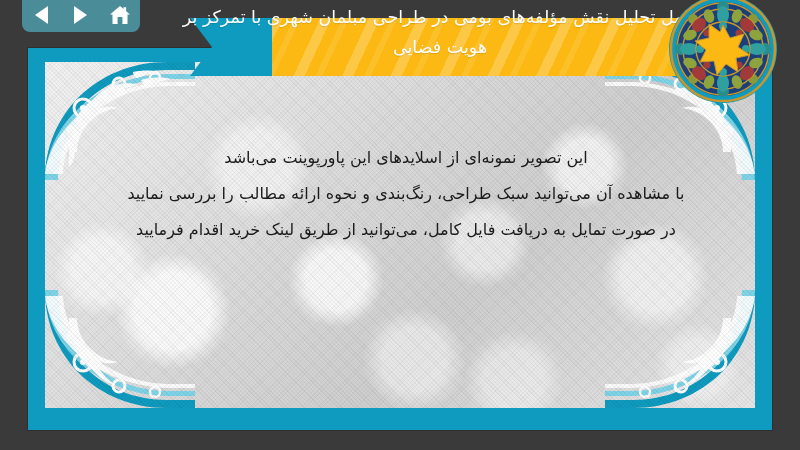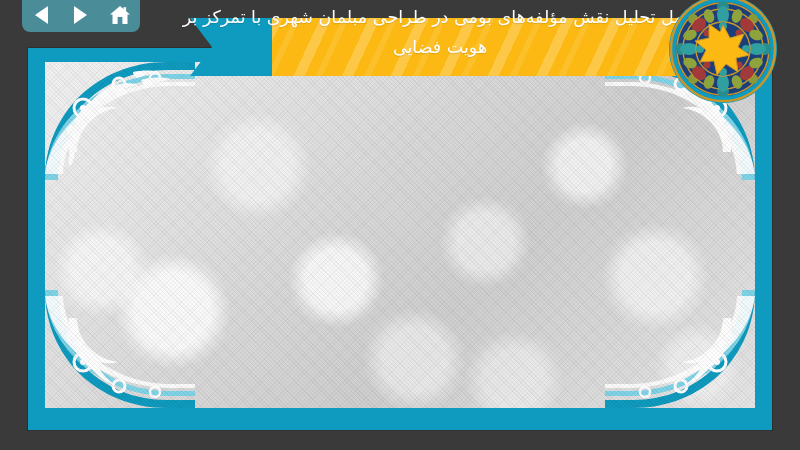--- a/index.html
+++ b/index.html
@@ -174,20 +174,25 @@
           <circle cx="38" cy="46" r="9" fill="none" stroke="#ffffff" stroke-width="3"></circle>
           <circle cx="38" cy="46" r="3"></circle>
           <circle cx="74" cy="22" r="6" fill="none" stroke="#ffffff" stroke-width="3"></circle>
           <circle cx="110" cy="16" r="5" fill="none" stroke="#ffffff" stroke-width="2.5"></circle>
           <circle cx="28" cy="70" r="5" fill="none" stroke="#ffffff" stroke-width="2.5"></circle>
           <path d="M30,58 c5,-10 13,-18 23,-23 c-6,7 -11,14 -15,21 c-3,4 -6,5 -8,2 z"></path>
           <path d="M46,40 c6,-8 14,-14 24,-17 c-7,5 -13,11 -17,18 c-3,3 -6,2 -7,-1 z"></path>
         </g>
       </svg>
 
+      <div class="body-text">
+        <div>این تصویر نمونه‌ای از اسلایدهای این پاورپوینت می‌باشد</div>
+        <div>با مشاهده آن می‌توانید سبک طراحی، رنگ‌بندی و نحوه ارائه مطالب را بررسی نمایید</div>
+        <div>در صورت تمایل به دریافت فایل کامل، می‌توانید از طریق لینک خرید اقدام فرمایید</div>
+      </div>
     </div>
   </div>
 
   <div class="banner-wrap">
     <div class="ribbon-tail"></div>
     <div class="banner"></div>
   </div>
   <div class="title">کامل تحلیل نقش مؤلفه‌های بومی در طراحی مبلمان شهری با تمرکز بر هویت فضایی</div>
 
   <svg class="medallion" viewBox="0 0 110 110">

